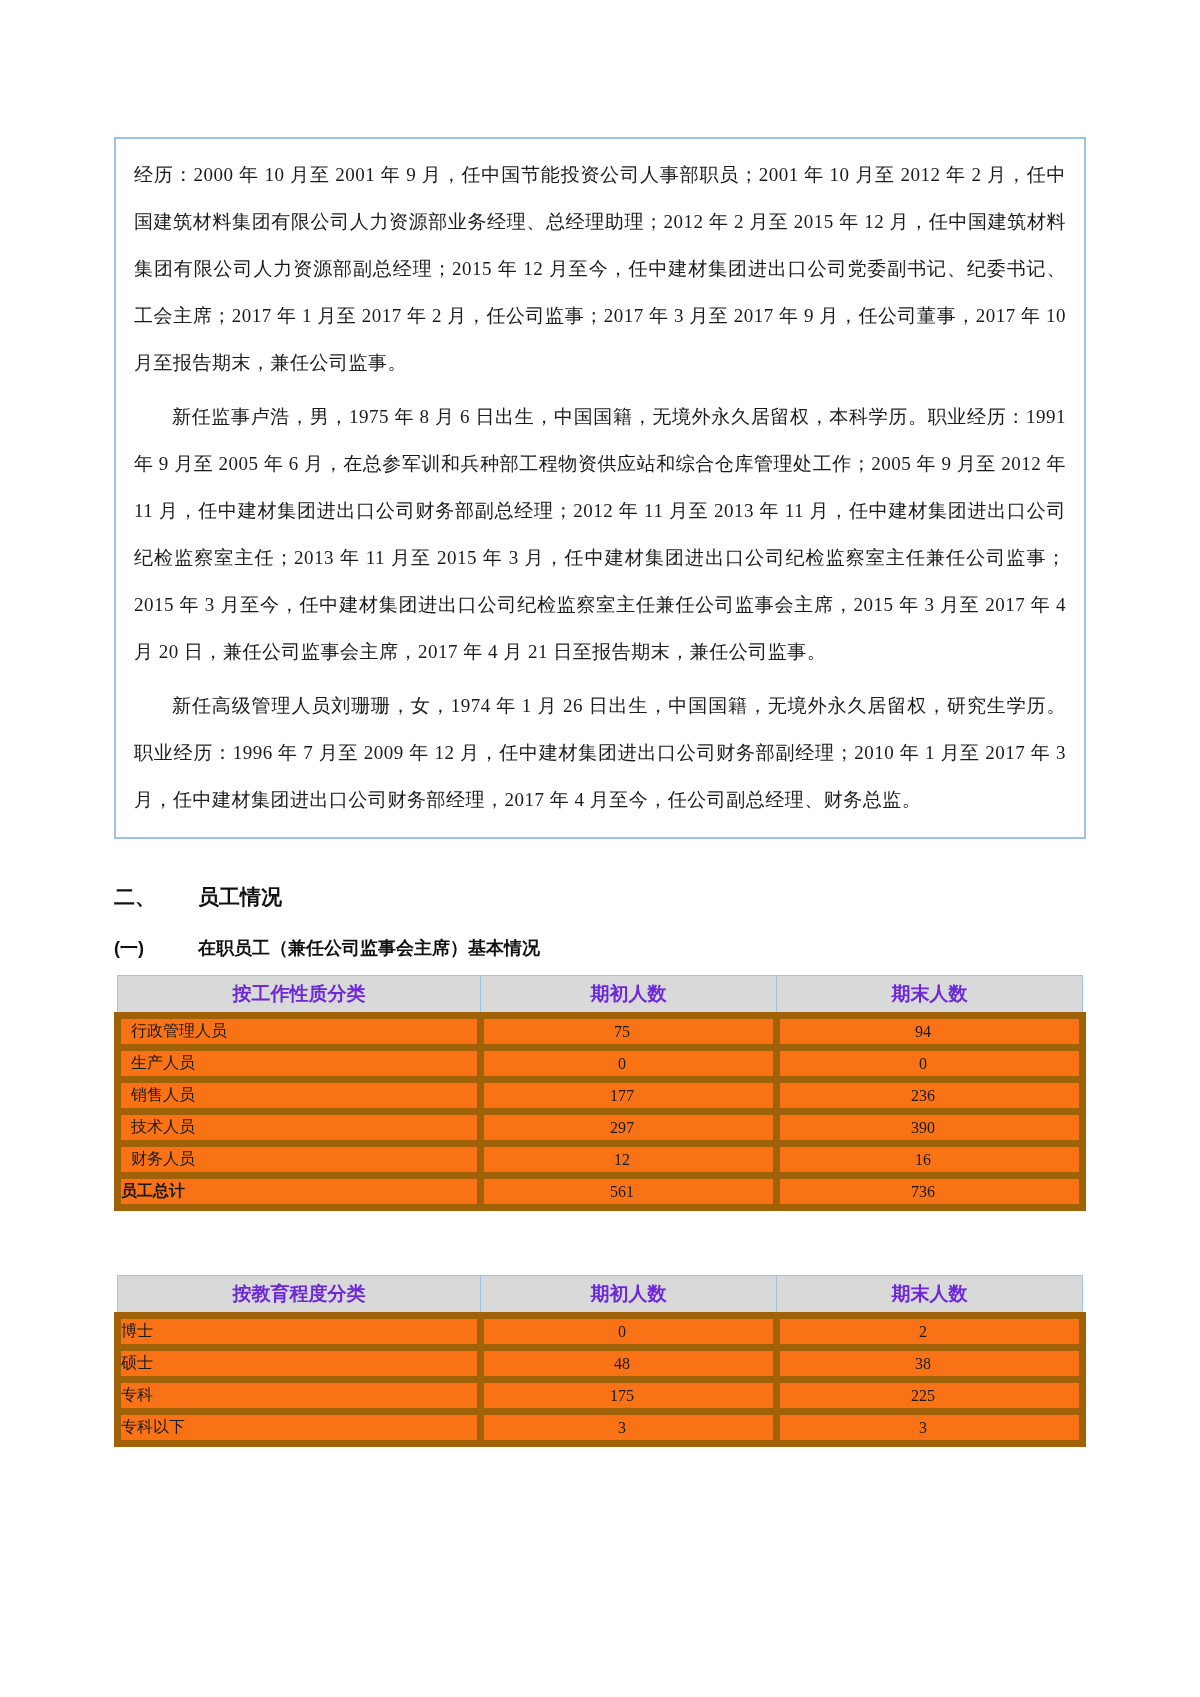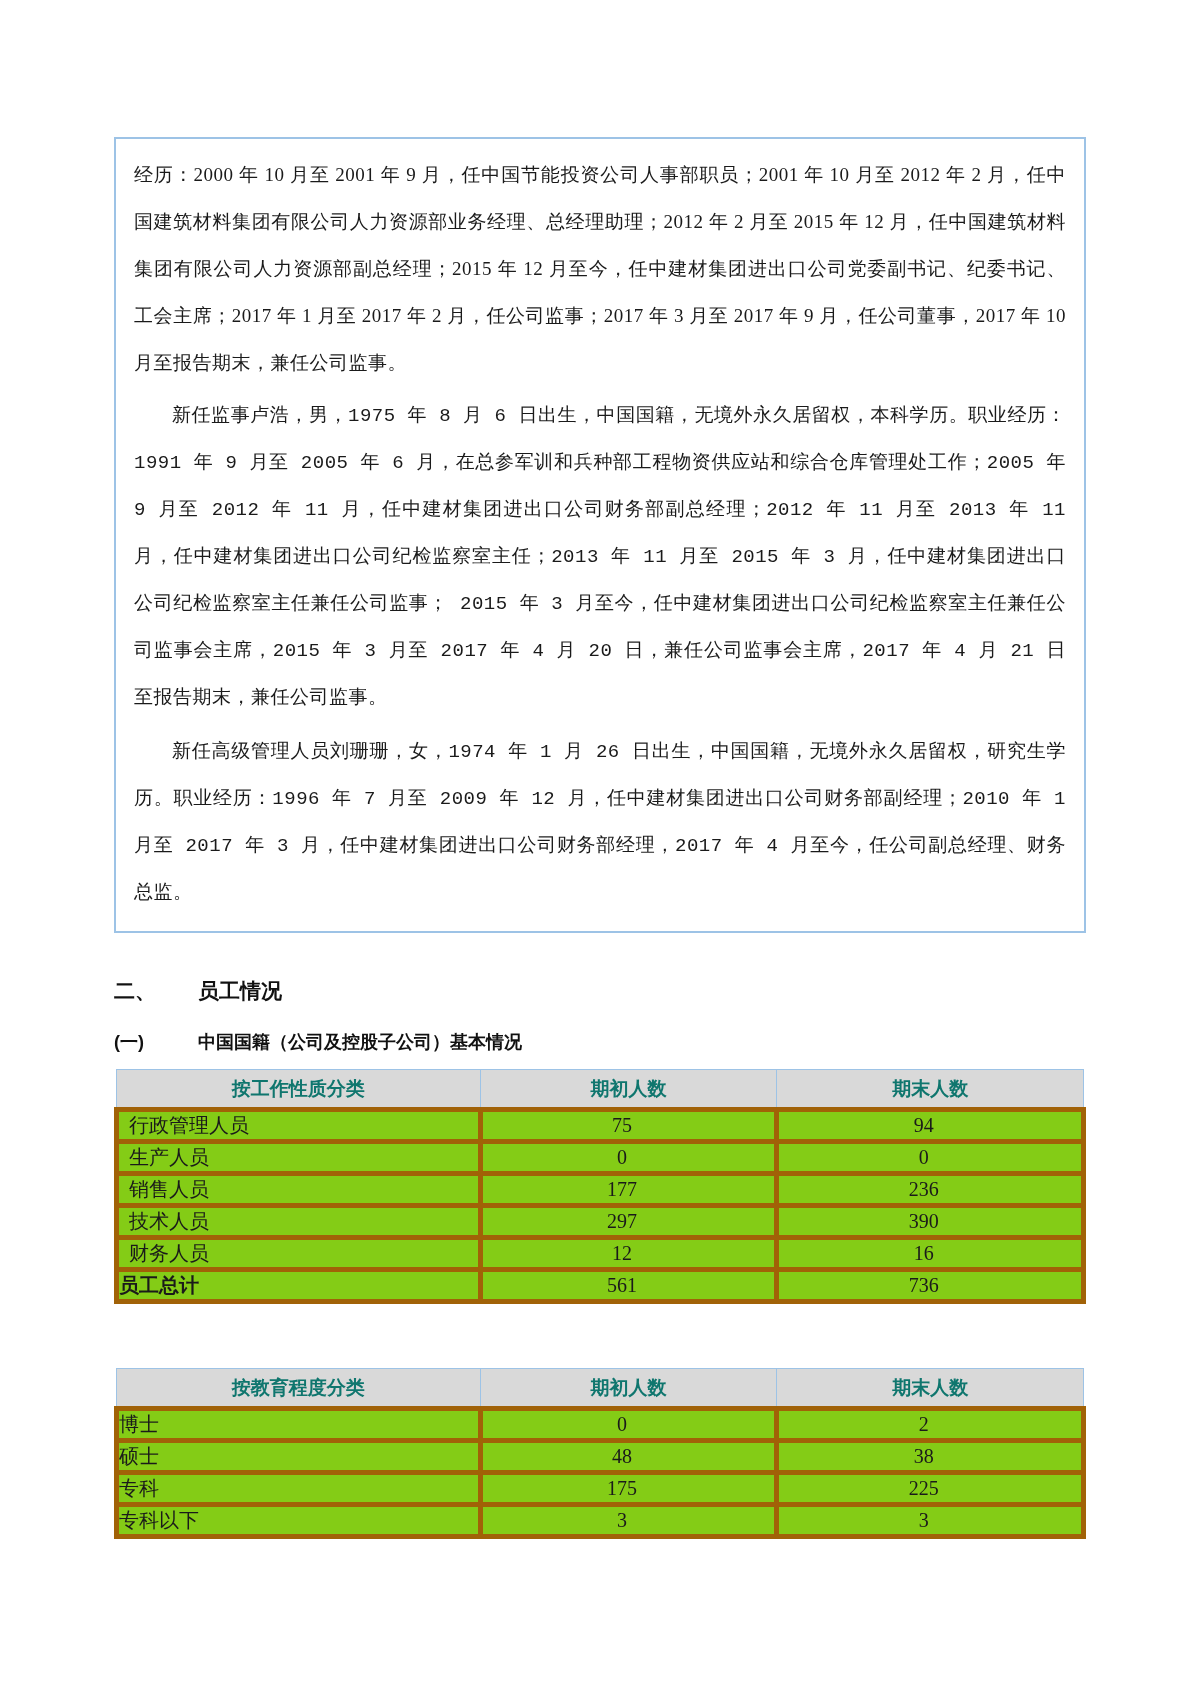--- a/index.html
+++ b/index.html
@@ -30,21 +30,21 @@
     background: #ffffff;
     padding: 12px 18px 14px 18px;
   }
   .bio-box p {
     font-size: 19px;
     line-height: 47px;
     text-align: justify;
     letter-spacing: 0.5px;
   }
   .bio-box p + p { margin-top: 7px; }
-  .bio-box p.indent { text-indent: 2em; font-family: Liberation Mono, monospace; }
+  .bio-box p.indent { text-indent: 2em; }
 
   
   .section-heading {
     margin-top: 44px;
     display: flex;
     font-family: "Liberation Sans", "DejaVu Sans", sans-serif;
     font-weight: bold;
     font-size: 21px;
     color: #111111;
   }
@@ -72,29 +72,29 @@
   .emp-table col.c3 { width: 31.7%; }
   .emp-table th {
     background: #D9D9D9;
     border: 1px solid #9DC3E6;
     border-bottom: 3px solid #5B9BD5;
     height: 40px;
     font-size: 19px;
     font-weight: bold;
     text-align: center;
     font-family: "Liberation Sans", "DejaVu Sans", sans-serif;
-    color: #0f766e;
+    color: #6d28d9;
   }
   .emp-table td {
-    border: 5px solid #a16207;
+    border: 7px solid #a16207;
     height: 32px;
-    font-size: 20px;
+    font-size: 16px;
     vertical-align: middle;
     color: #1a1a1a;
-    background: #84cc16;
+    background: #f97316;
   }
   .emp-table td.cat-left   { text-align: left;   padding-left: 10px; }
   .emp-table td.cat-center { }
   .emp-table td.num        { text-align: center;  padding-right: 13px; }
   .emp-table tr.total-row td { font-weight: bold; }
   .emp-table tr.total-row td.num { font-weight: normal; }
 </style>
 </head>
 <body>
 
@@ -107,21 +107,21 @@
       <p class="indent">新任高级管理人员刘珊珊，女，1974 年 1 月 26 日出生，中国国籍，无境外永久居留权，研究生学历。职业经历：1996 年 7 月至 2009 年 12 月，任中建材集团进出口公司财务部副经理；2010 年 1 月至 2017 年 3 月，任中建材集团进出口公司财务部经理，2017 年 4 月至今，任公司副总经理、财务总监。</p>
     </div>
 
     <div class="section-heading">
       <span class="num">二、</span>
       <span>员工情况</span>
     </div>
 
     <div class="subsection-heading">
       <span class="num">(一)</span>
-      <span>中国国籍（公司及控股子公司）基本情况</span>
+      <span>在职员工（兼任公司监事会主席）基本情况</span>
     </div>
 
     <table class="emp-table first">
       <colgroup>
           <col class="c1">
           <col class="c2">
           <col class="c3">
         </colgroup>
       <thead>
         <tr>

